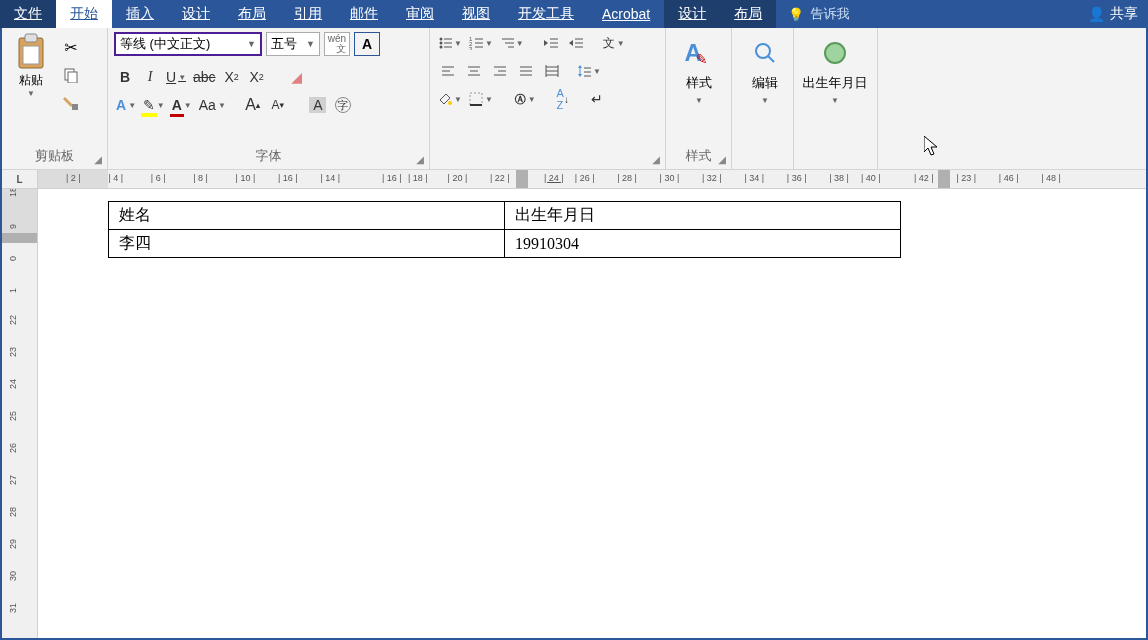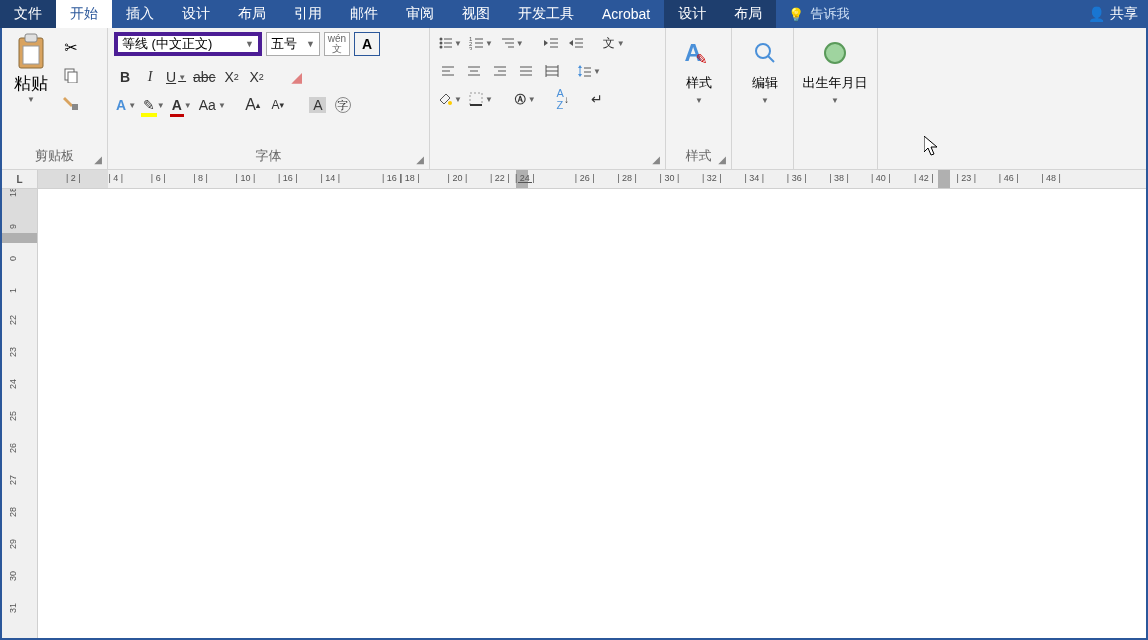--- a/index.html
+++ b/index.html
@@ -1,20 +1,20 @@
 <!DOCTYPE html>
 <html><head>
 <meta charset="utf-8">
 <style>
 * { margin: 0; padding: 0; box-sizing: border-box; font-family: "Microsoft YaHei", sans-serif; }
 body { width: 1148px; height: 640px; overflow: hidden; background: #fff; }
 
 
 .menubar { display: flex; background: #2b579a; height: 28px; color: #fff; font-size: 14px; align-items: stretch; }
-.menubar .tab { padding: 4px 14px; display: flex; align-items: center; cursor: pointer; white-space: nowrap; }
+.menubar .tab { padding: 4px 14px; display: flex; align-items: center; cursor: pointer; white-space: nowrap; text-decoration: underline; }
 .menubar .tab.active { background: #fff; color: #2b579a; }
 .menubar .tab.file { background: #1e3e6e; }
 .menubar .spacer { flex: 1; }
 .menubar .tell { display: flex; align-items: center; padding: 0 12px; color: #cfe0f5; font-size: 13px; gap: 6px; }
 .menubar .share { display: flex; align-items: center; padding: 0 10px; gap: 4px; }
 
 
 .ribbon { display: flex; background: #f3f3f3; border-bottom: 1px solid #d4d4d4; height: 142px; }
 .group { border-right: 1px solid #d4d4d4; padding: 4px 6px 2px 6px; display: flex; flex-direction: column; justify-content: space-between; position: relative; }
 .group-label { text-align: center; font-size: 13px; color: #666; padding-bottom: 2px; }
@@ -23,27 +23,27 @@
 
 .btn { display: inline-flex; align-items: center; justify-content: center; min-width: 22px; height: 22px; font-size: 14px; color: #333; cursor: pointer; padding: 0 2px; }
 .btn .caret { font-size: 8px; margin-left: 2px; color: #666; }
 .col { display: flex; flex-direction: column; gap: 2px; }
 .row { display: flex; gap: 3px; align-items: center; }
 
 
 .clip-main { display: flex; gap: 6px; }
 .paste-btn { display: flex; flex-direction: column; align-items: center; cursor: pointer; width: 46px; }
 .paste-icon { width: 34px; height: 40px; display: flex; align-items: center; justify-content: center; }
-.paste-lbl { font-size: 17px; }
+.paste-lbl { font-size: 12px; }
 .clip-side { display: flex; flex-direction: column; gap: 6px; padding-top: 4px; }
 .clip-side .sbtn { width: 22px; height: 22px; display: flex; align-items: center; justify-content: center; cursor: pointer; }
 
 
 .font-top { display: flex; gap: 4px; margin-bottom: 4px; }
-.font-name { width: 148px; height: 24px; border: 4px solid #4c1d95; background: #fff; font-size: 13px; padding: 0 4px; display: flex; align-items: center; justify-content: space-between; }
+.font-name { width: 148px; height: 24px; border: 2px solid #4c1d95; background: #fff; font-size: 13px; padding: 0 4px; display: flex; align-items: center; justify-content: space-between; }
 .font-size { width: 54px; height: 24px; border: 1px solid #ababab; background: #fff; font-size: 13px; padding: 0 4px; display: flex; align-items: center; justify-content: space-between; }
 .wen-box { width: 26px; height: 24px; border: 1px solid #ababab; background: #fff; display: flex; align-items: center; justify-content: center; font-size: 10px; color: #666; }
 .Abox { width: 26px; height: 24px; border: 1px solid #2b579a; display: flex; align-items: center; justify-content: center; font-weight: bold; font-size: 14px; }
 
 
 .align-grid { display: grid; grid-template-columns: repeat(4, 24px); gap: 2px; }
 .align-grid .btn { width: 24px; height: 22px; border: 1px solid transparent; }
 
 
 .bigbtn { display: flex; flex-direction: column; align-items: center; width: 54px; cursor: pointer; gap: 4px; padding-top: 4px; }
@@ -147,21 +147,21 @@
       <div class="font-top">
         <div class="font-name">
           <span>等线 (中文正文)</span>
               <span style="font-size:9px;color:#666">▼</span>
         </div>
         <div class="font-size">
           <span>五号</span>
               <span style="font-size:9px;color:#666">▼</span>
         </div>
         <div class="wen-box">
-          <div style="text-align:center;line-height:10px"><span>wén</span><br><span>文</span></div>
+          <div style="text-align:right;line-height:10px"><span>wén</span><br><span>文</span></div>
         </div>
         <div class="Abox">
               <span>A</span>
             </div>
       </div>
       <div class="row">
         <div class="btn" style="font-weight:bold">B</div>
         <div class="btn" style="font-style:italic;font-family:serif">I</div>
         <div class="btn" style="text-decoration:underline">U<span class="caret">▼</span></div>
         <div class="btn" style="text-decoration:line-through">abc</div>
@@ -398,32 +398,32 @@
     <div class="margin-marker" style="left:478px"></div>
     <div class="margin-marker" style="left:900px"></div>
   <div class="tick" style="left: 28px;">| 2 |</div>
         <div class="tick" style="left: 70.4px;">| 4 |</div>
         <div class="tick" style="left: 112.8px;">| 6 |</div>
         <div class="tick" style="left: 155.2px;">| 8 |</div>
         <div class="tick" style="left: 197.6px;">| 10 |</div>
         <div class="tick" style="left: 240px;">| 16 |</div>
         <div class="tick" style="left: 282.4px;">| 14 |</div>
         <div class="tick" style="left: 344px;">| 16 |</div>
-        <div class="tick" style="left: 362px;">| 18 |</div>
+        <div class="tick" style="left: 370px;">| 18 |</div>
         <div class="tick" style="left: 409.6px;">| 20 |</div>
         <div class="tick" style="left: 452px;">| 22 |</div>
-        <div class="tick" style="left: 477px; text-decoration: underline;">| 24 |</div>
+        <div class="tick" style="left: 506px; text-decoration: underline;">| 24 |</div>
         <div class="tick" style="left: 536.8px;">| 26 |</div>
         <div class="tick" style="left: 579.2px;">| 28 |</div>
         <div class="tick" style="left: 621.6px;">| 30 |</div>
         <div class="tick" style="left: 664px;">| 32 |</div>
         <div class="tick" style="left: 706.4px;">| 34 |</div>
         <div class="tick" style="left: 748.8px;">| 36 |</div>
         <div class="tick" style="left: 791.2px;">| 38 |</div>
-        <div class="tick" style="left: 833px;">| 40 |</div>
+        <div class="tick" style="left: 803px; padding-left: 20px;">| 40 |</div>
         <div class="tick" style="left: 876px;">| 42 |</div>
         <div class="tick" style="left: 918.4px;">| 23 |</div>
         <div class="tick" style="left: 960.8px;">| 46 |</div>
         <div class="tick" style="left: 1003.2px;">| 48 |</div>
       </div>
 </div>
 
 <div class="doc-container">
   <div class="ruler-v">
     <div class="gray" style="top:0;height:48px"></div>
@@ -439,18 +439,26 @@
         <div class="tick" style="top: 264px;">26</div>
         <div class="tick" style="top: 296px;">27</div>
         <div class="tick" style="top: 328px;">28</div>
         <div class="tick" style="top: 360px;">29</div>
         <div class="tick" style="top: 392px;">30</div>
         <div class="tick" style="top: 424px;">31</div>
       </div>
   <div class="page">
     <table class="doc-table">
       <tbody>
+            <tr>
+        <td class="c1">姓名</td>
+        <td class="c2">出生年月日</td>
+      </tr>
+      <tr>
+        <td class="c1">李四</td>
+        <td class="c2">19910304</td>
+      </tr>
     </tbody>
         </table>
   </div>
 </div>
 
 </div>
 
 </body></html>

